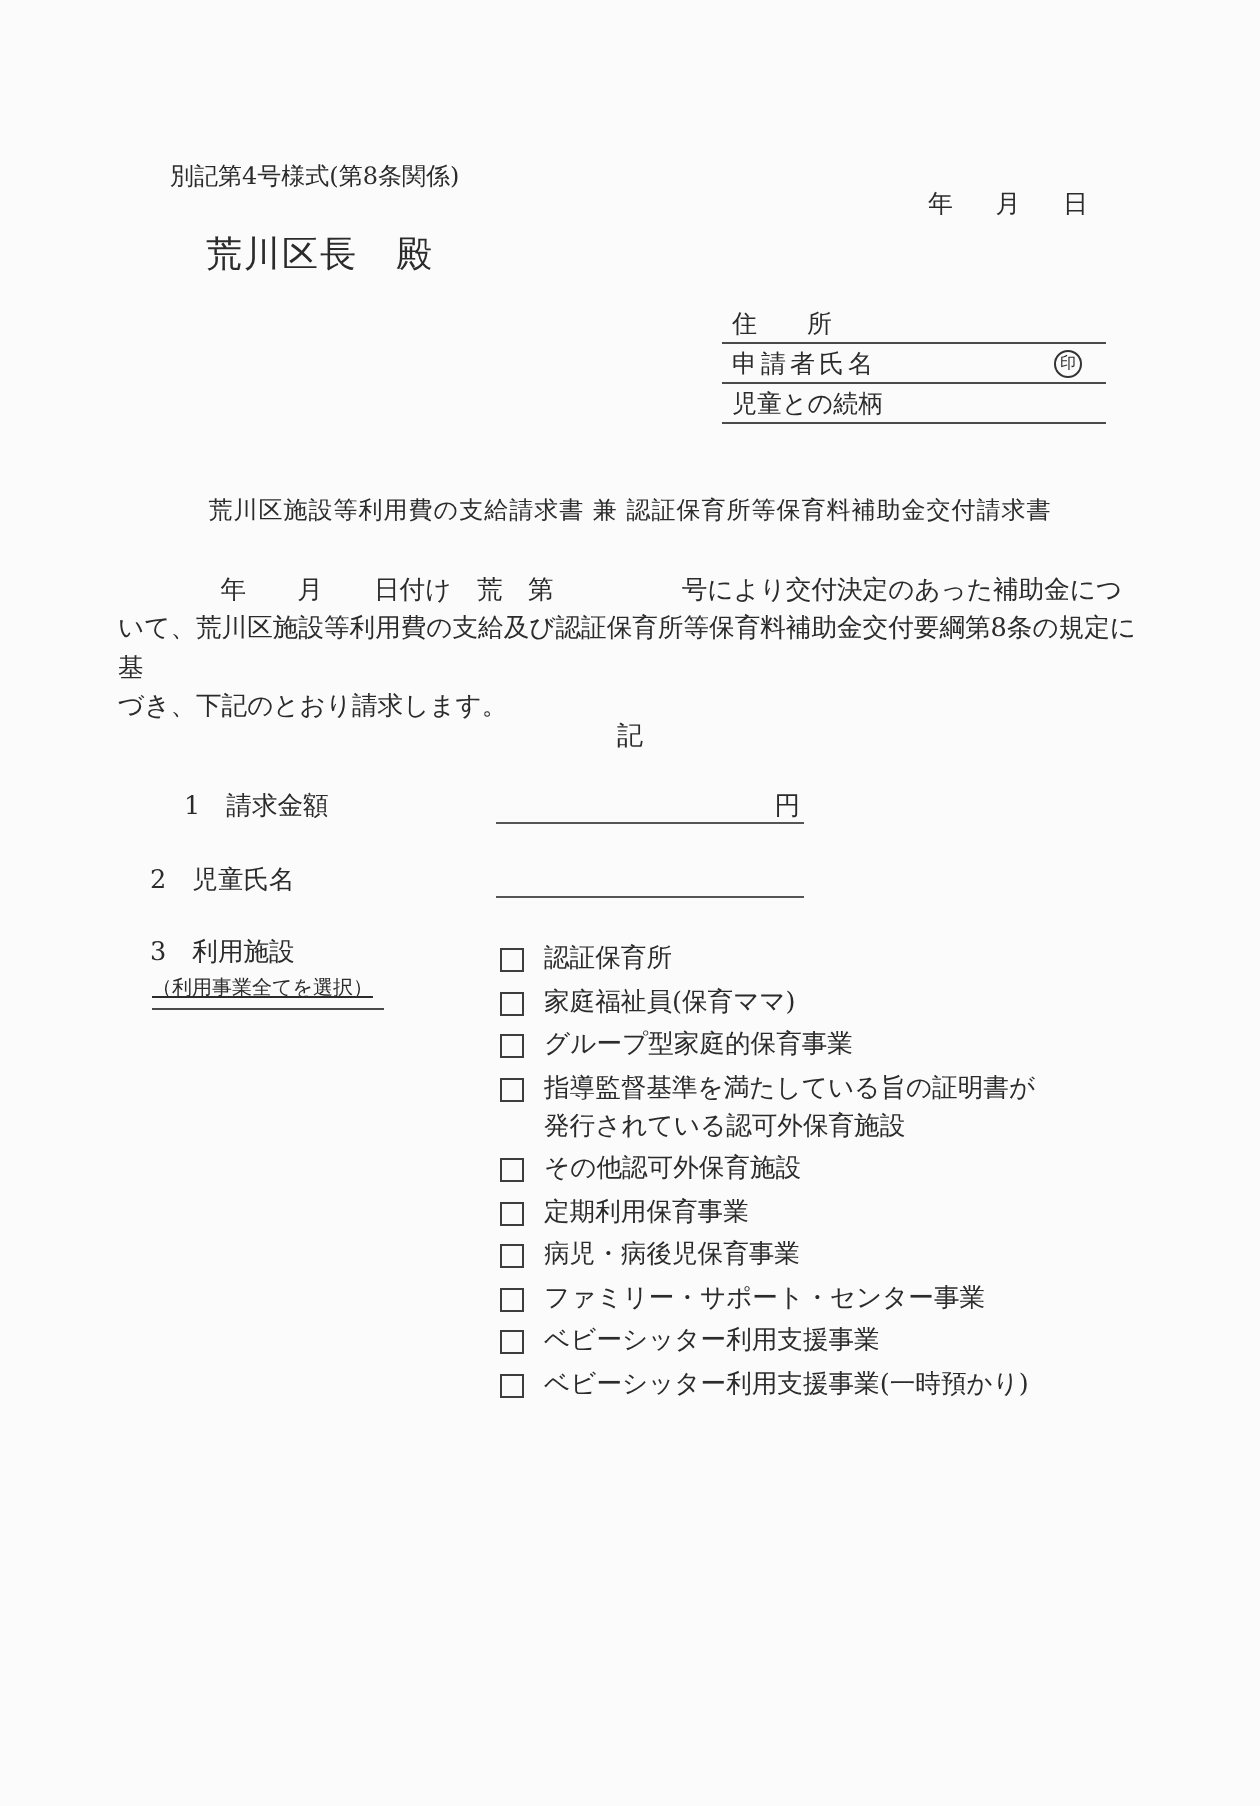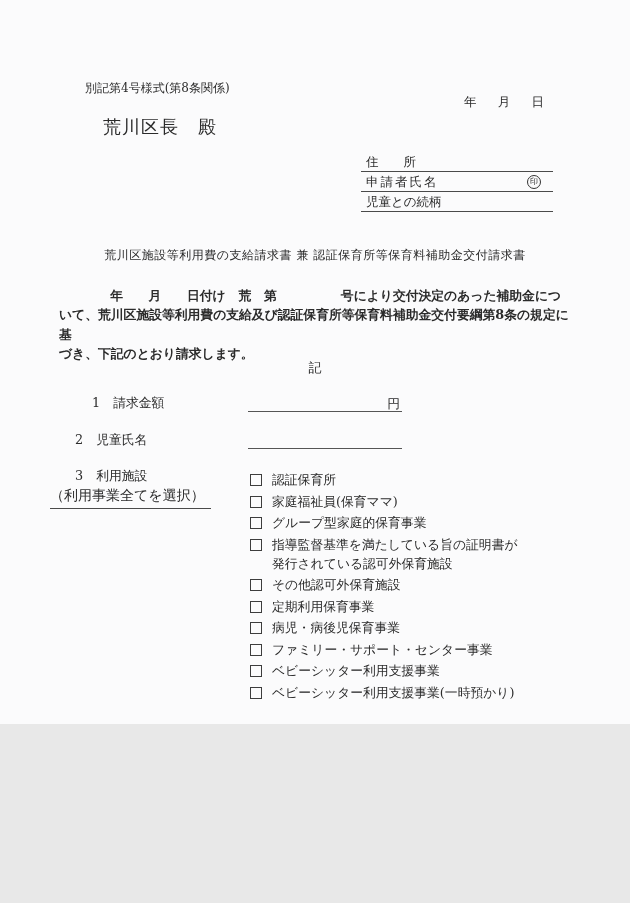--- a/index.html
+++ b/index.html
@@ -1,19 +1,19 @@
 <!DOCTYPE html>
 <html><head>
 <meta charset="utf-8">
 <style>
   html, body { margin: 0; padding: 0; background: #e8e8e8; }
   .page {
     position: relative;
     width: 630px;
-    height: 724px;
+    height: 903px;
     margin: 0 auto;
     background: #fbfbfc;
     color: #2b2b2b;
     font-family: "DejaVu Serif", "Liberation Serif", serif;
     overflow: hidden;
   }
   .abs { position: absolute; }
 
   .form-code { left: 85px; top: 80px; font-size: 12px; }
 
@@ -38,45 +38,46 @@
   .seal {
     position: absolute; right: 12px; top: 3px;
     width: 12px; height: 12px;
     border: 1px solid #333; border-radius: 50%;
     font-size: 8px; line-height: 12px; text-align: center;
     letter-spacing: 0;
   }
 
   .doc-title { left: 0; top: 247px; width: 630px; text-align: center; font-size: 12px; letter-spacing: 0.5px; }
 
-  .body-text { left: 59px; top: 286px; width: 518px; font-size: 12.8px; line-height: 19.4px; font-weight: bold; }
+  .body-text { left: 59px; top: 286px; width: 518px; font-size: 12.8px; line-height: 19.4px; }
 
   .record-mark { left: 0; top: 359px; width: 630px; text-align: center; font-size: 13px; }
 
   .item { font-size: 12.8px; }
   .item .lbl { margin-left: 13px; }
   .item-amount { left: 92px; top: 395px; }
   .item-child  { left: 75px; top: 432px; }
   .item-facility { left: 75px; top: 468px; }
 
   .fill-line {
     position: absolute;
     border-bottom: 1px solid #555;
     height: 15px; box-sizing: content-box;
     font-size: 12.8px; line-height: 15px;
   }
   .fill-amount { left: 248px; top: 396px; width: 154px; text-align: right; }
   .fill-amount .unit { padding-right: 2px; }
   .fill-child  { left: 248px; top: 433px; width: 154px; }
 
   .facility-note {
-    left: 50px; top: 487px;
-    font-size: 14px;
+    left: 76px; top: 487px;
+    font-size: 10px;
     border-bottom: 1px solid #4a4a4a;
     padding: 0 6px 3px 0;
+    text-decoration: underline;
   }
 
   .options { left: 250px; top: 470px; }
   .opt-row { display: flex; align-items: flex-start; margin-bottom: 2.5px; }
   .opt-box {
     width: 10px; height: 10px;
     border: 1px solid #3d3d3d;
     margin-top: 4px; flex: none;
     background: #fbfbfc;
   }

